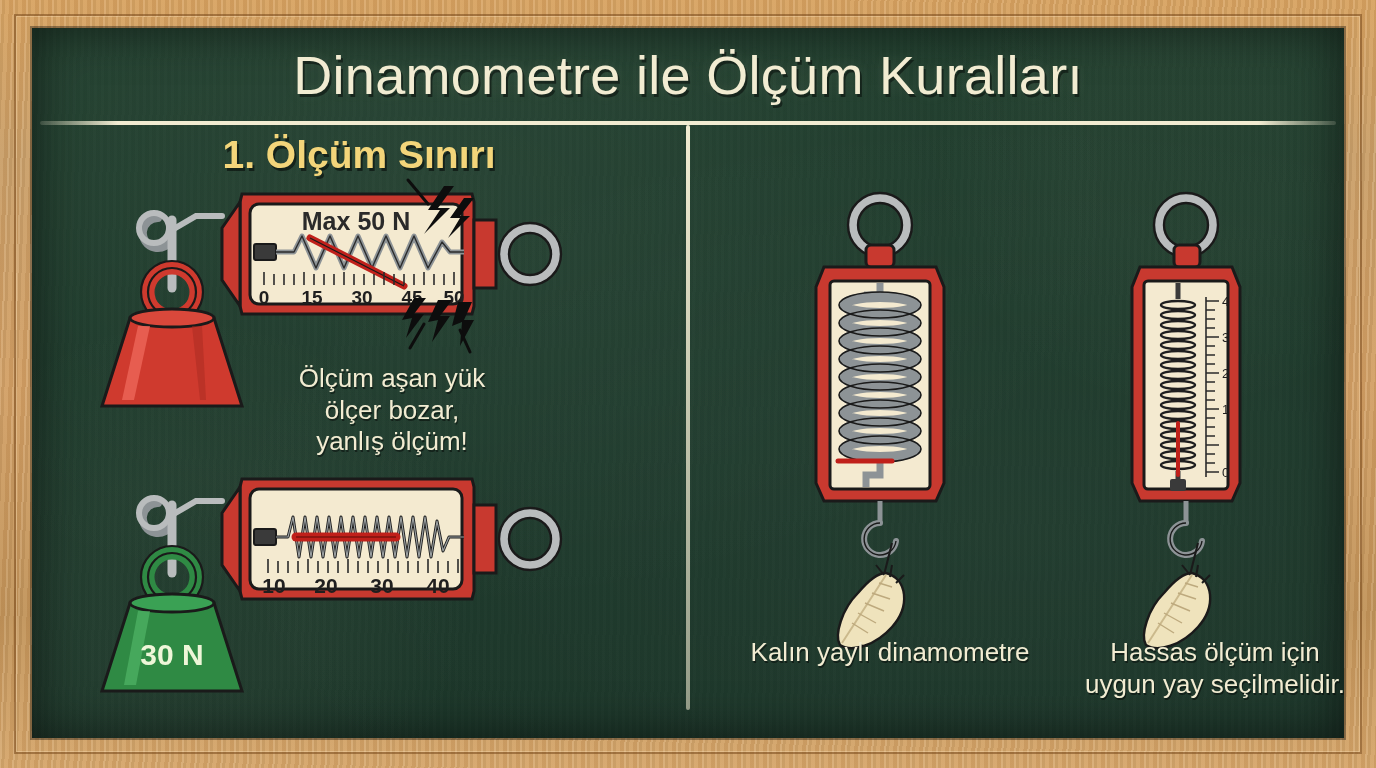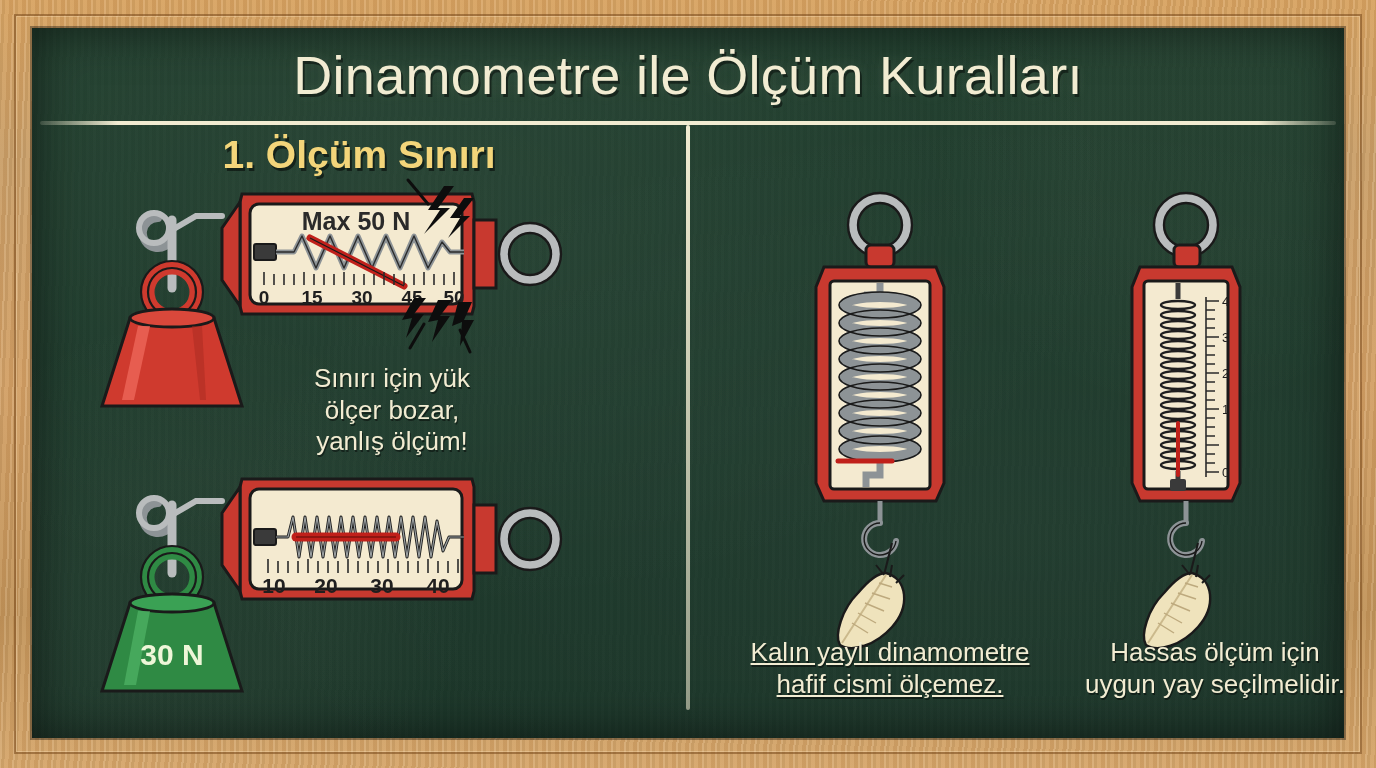--- a/index.html
+++ b/index.html
@@ -72,21 +72,21 @@
     text-shadow:2px 3px 0 rgba(0,0,0,.5);
   }
 
   
   .caption{
     position:absolute;text-align:center;color:#f2ecd2;
     font-size:26px;line-height:1.22;
     text-shadow:1px 2px 0 rgba(0,0,0,.45);
   }
   .cap-break{left:210px;top:238px;width:300px;}
-  .cap-thick{left:20px;top:512px;width:360px;text-decoration:underline;}
+  .cap-thick{left:20px;top:512px;width:360px;}
   .cap-fine{left:360px;top:512px;width:330px;}
 
   svg{display:block;overflow:visible;}
   .abs{position:absolute;}
 </style>
 </head>
 <body>
 
 <div id="stage">
 
@@ -182,21 +182,21 @@
           <path d="M386 122 L380 146 L390 142 L388 166 L402 140 L392 140 L400 122 Z"></path>
         </g>
         <g stroke="#0d0d0d" stroke-width="3" stroke-linecap="round">
           <line x1="356" y1="24" x2="336" y2="0"></line>
           <line x1="352" y1="144" x2="338" y2="168"></line>
           <line x1="388" y1="150" x2="398" y2="172"></line>
         </g>
       </svg>
 
       <div class="caption cap-break">
-        <div>Sınırı için yük</div>
+        <div>Ölçüm aşan yük</div>
         <div>ölçer bozar,</div>
         <div>yanlış ölçüm!</div>
       </div>
 
       <svg class="abs" style="left:40px;top:340px;" width="560" height="260" viewBox="0 0 560 260">
 
         <g>
           <path d="M86 38 a15 15 0 1 0 14 20 L100 86" fill="none" stroke="#8d9396" stroke-width="8" stroke-linecap="round"></path>
           <path d="M100 50 L124 36 L150 36" fill="none" stroke="#b9bcbd" stroke-width="6" stroke-linecap="round"></path>
           <circle cx="82" cy="48" r="15" fill="none" stroke="#b9bcbd" stroke-width="6"></circle>
@@ -416,21 +416,20 @@
           <g stroke="#1a1a1a" stroke-width="2" fill="none">
             <path d="M104 392 L96 382"></path>
               <path d="M110 394 L112 382"></path>
               <path d="M116 400 L124 392"></path>
           </g>
         </g>
       </svg>
 
       <div class="caption cap-thick">
         <div>Kalın yaylı dinamometre</div>
-        <div>hafif cismi ölçemez.</div>
       </div>
       <div class="caption cap-fine">
         <div>Hassas ölçüm için</div>
         <div>uygun yay seçilmelidir.</div>
       </div>
     </div>
 
   </div>
 </div>
 

